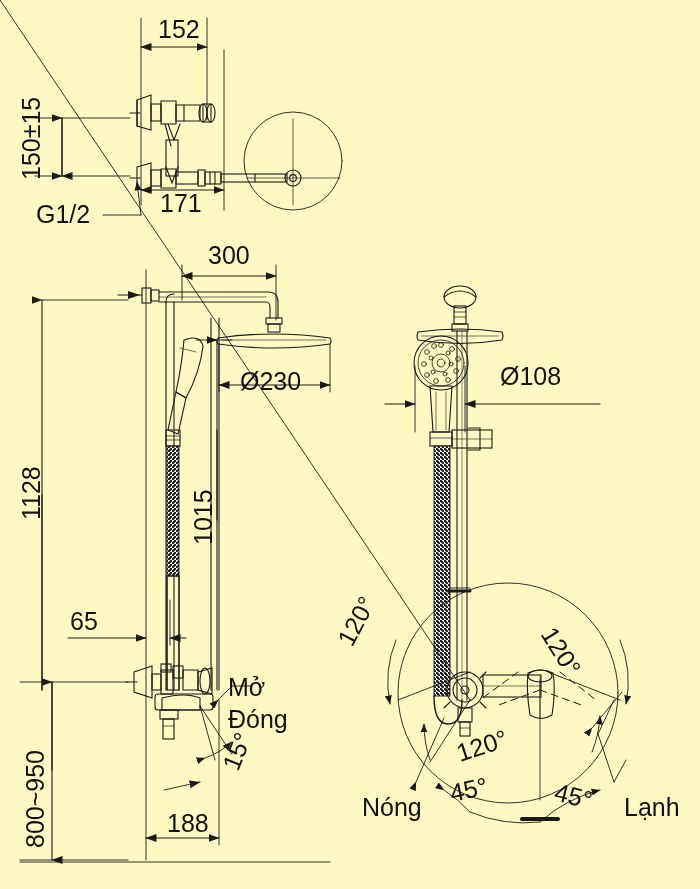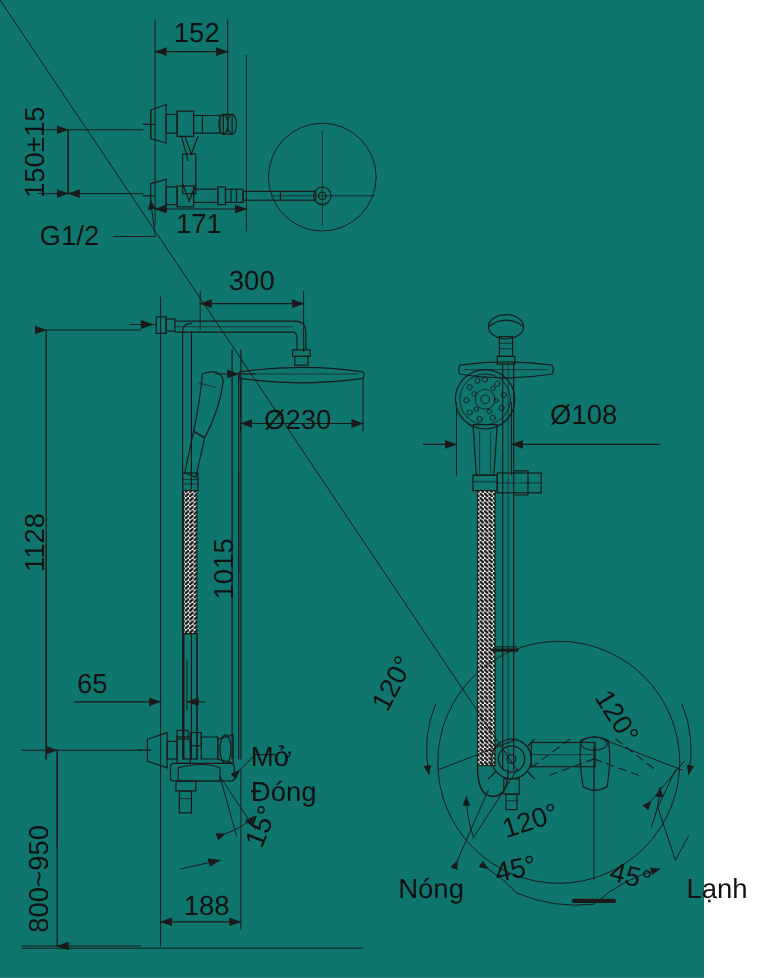--- a/index.html
+++ b/index.html
@@ -1,18 +1,18 @@
 <!DOCTYPE html>
 <html><head>
 <meta charset="utf-8">
 <style>
   html,body{margin:0;padding:0;background:#ffffff;}
   body{width:700px;height:889px;overflow:hidden;
        font-family:"Liberation Sans","DejaVu Sans",sans-serif;color:#1a1a1a;}
-  #sheet{position:relative;width:640px;height:889px;background:#0f766e;}
+  #sheet{position:relative;width:700px;height:889px;background:#fef9c3;}
   svg{position:absolute;left:0;top:0;}
   .dimtext{font-family:"Liberation Sans","DejaVu Sans",sans-serif;
            font-size:25px;fill:#111;letter-spacing:0px;}
 </style>
 </head>
 <body>
 
 <div id="sheet">
 
 <svg width="700" height="889" viewBox="0 0 700 889">

